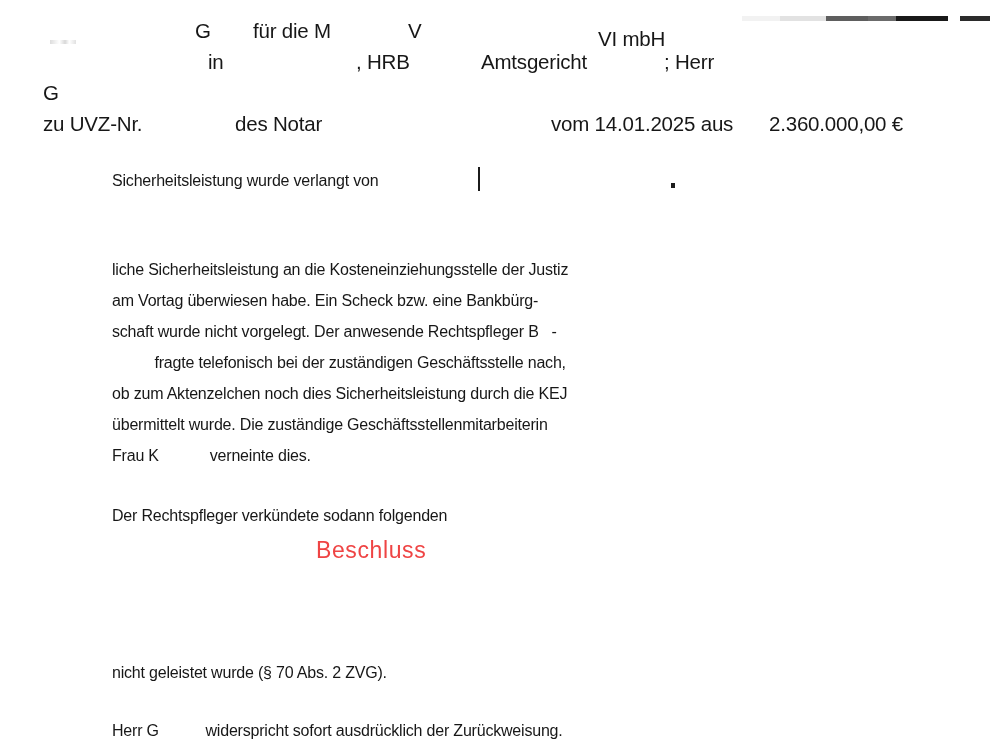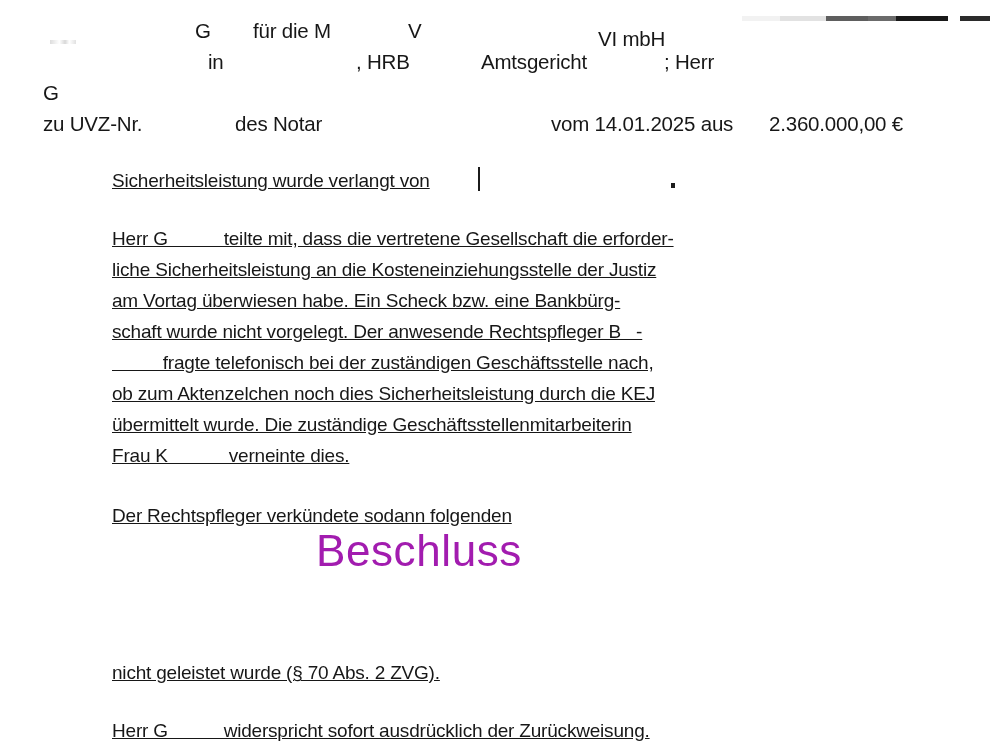--- a/index.html
+++ b/index.html
@@ -23,25 +23,25 @@
     position: absolute;
     white-space: pre;
     font-family: "Liberation Sans", sans-serif;
     font-size: 21px;
     line-height: 25px;
     letter-spacing: -0.2px;
     color: #171717;
     -webkit-font-smoothing: none;
   }
   .hdr { font-size: 20.5px; }
-  .body-line { font-size: 19px; text-decoration: underline; }
+  .body-line { font-size: 16px; }
   .heading {
-    font-size: 44px;
+    font-size: 23px;
     letter-spacing: 0.6px;
-    color: #a21caf;
+    color: #ef4444;
   }
   
   #redaction-bar {
     position: absolute;
     top: 16px;
     left: 742px;
     width: 248px;
     height: 5px;
   }
   #redaction-bar .seg {
@@ -117,21 +117,20 @@
 
   <div class="t hdr" style="left:43px; top:111px;">zu UVZ-Nr.</div>
   <div class="t hdr" style="left:235px; top:111px;">des Notar</div>
   <div class="t hdr" style="left:551px; top:111px;">vom 14.01.2025 aus</div>
   <div class="t hdr" style="left:769px; top:111px;">2.360.000,00 €</div>
 
   <div class="t body-line" style="left:112px; top:168px;">Sicherheitsleistung wurde verlangt von</div>
   <div id="vertical-stroke"></div>
   <div id="stray-dot"></div>
 
-  <div class="t body-line" style="left:112px; top:226px;">Herr G           teilte mit, dass die vertretene Gesellschaft die erforder-</div>
   <div class="t body-line" style="left:112px; top:257px;">liche Sicherheitsleistung an die Kosteneinziehungsstelle der Justiz</div>
   <div class="t body-line" style="left:112px; top:288px;">am Vortag überwiesen habe. Ein Scheck bzw. eine Bankbürg-</div>
   <div class="t body-line" style="left:112px; top:319px;">schaft wurde nicht vorgelegt. Der anwesende Rechtspfleger B   -</div>
   <div class="t body-line" style="left:112px; top:350px;">          fragte telefonisch bei der zuständigen Geschäftsstelle nach,</div>
   <div class="t body-line" style="left:112px; top:381px;">ob zum Aktenzelchen noch dies Sicherheitsleistung durch die KEJ</div>
   <div class="t body-line" style="left:112px; top:443px;">Frau K            verneinte dies.</div>
   <div class="t body-line" style="left:112px; top:412px;">übermittelt wurde. Die zuständige Geschäftsstellenmitarbeiterin</div>
 
   <div class="t body-line" style="left:112px; top:503px;">Der Rechtspfleger verkündete sodann folgenden</div>
 

